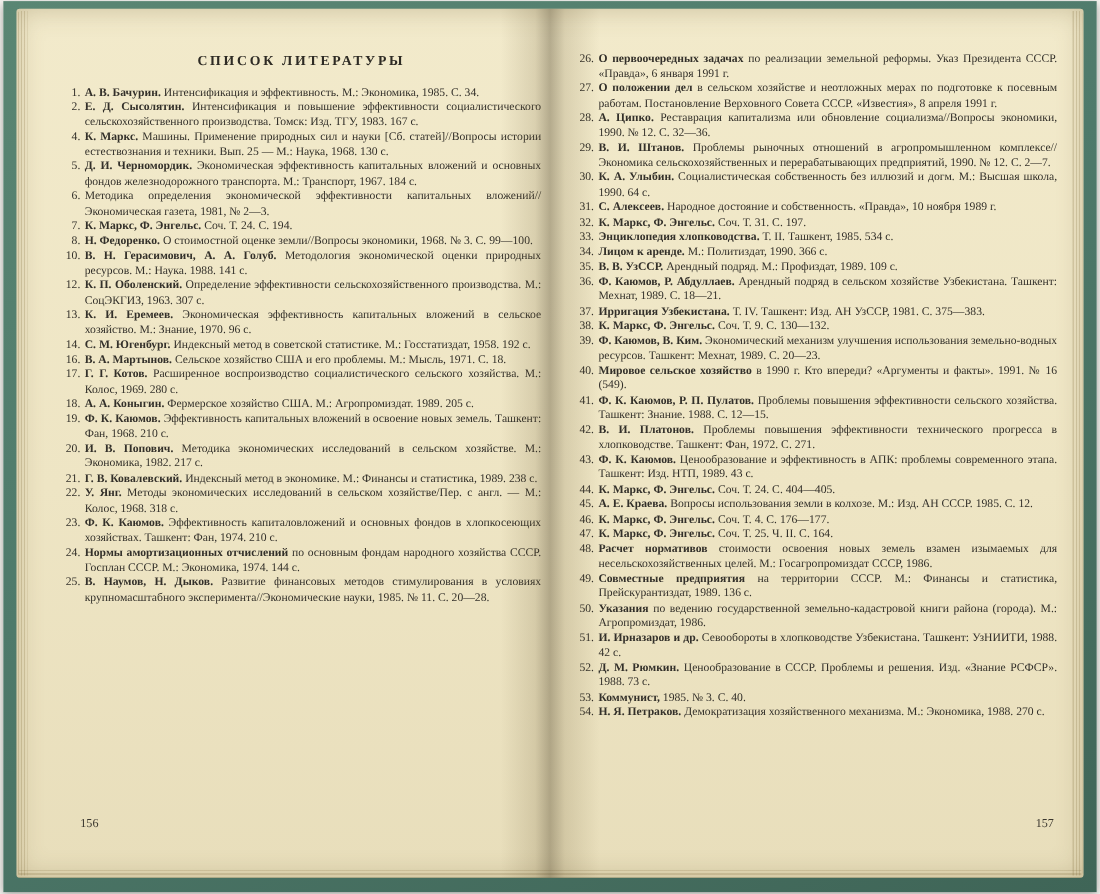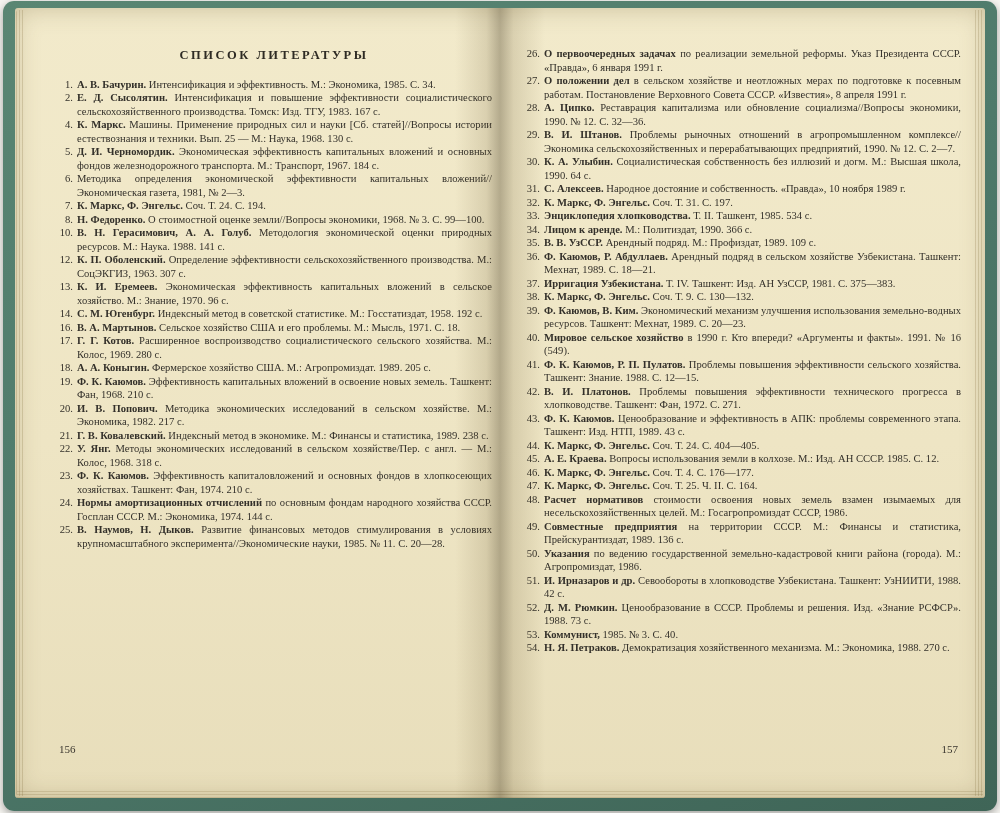--- a/index.html
+++ b/index.html
@@ -9,21 +9,21 @@
     height: 813px;
     background: #f6f5f1;
     font-family: "Liberation Serif", "DejaVu Serif", serif;
     overflow: hidden;
   }
   .book {
     position: absolute;
     left: 3px; top: 1px;
     width: 994px; height: 810px;
     background: linear-gradient(155deg, #5a8673 0%, #4e7a6b 45%, #3f6557 100%);
-    border-radius: 11px;
+    border-radius: 0;
     box-shadow: 0 3px 8px rgba(0,0,0,0.35);
   }
   .pages {
     position: absolute;
     left: 12px; top: 7px; right: 12px; bottom: 13px;
     background: linear-gradient(180deg, #f2eacb 0%, #eee5c4 55%, #e8debb 100%);
     border-radius: 3px;
     box-shadow: inset 0 0 24px rgba(110, 90, 45, 0.30);
   }
   
@@ -78,21 +78,21 @@
     margin-right: 4px;
     text-indent: 0;
   }
   .entry b { font-weight: bold; }
   .pagenum {
     position: absolute;
     bottom: 43px;
     font-size: 11px;
     color: #3a362e;
   }
-  .pagenum-left  { left: 44px; }
+  .pagenum-left  { left: 58px; }
   .pagenum-right { right: 27px; margin-top: 48px; }
 </style>
 </head>
 <body>
 
 <div class="book">
   <div class="pages">
 
     <div class="edge-left"></div>
     <div class="edge-right"></div>

